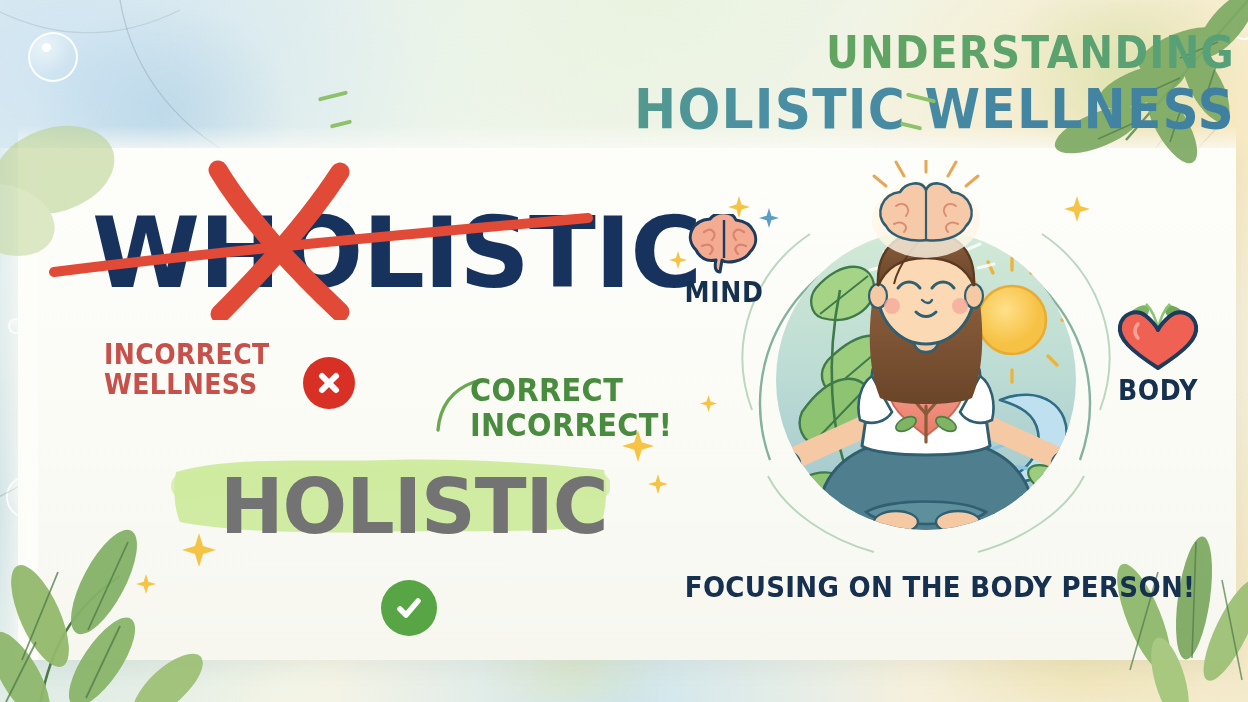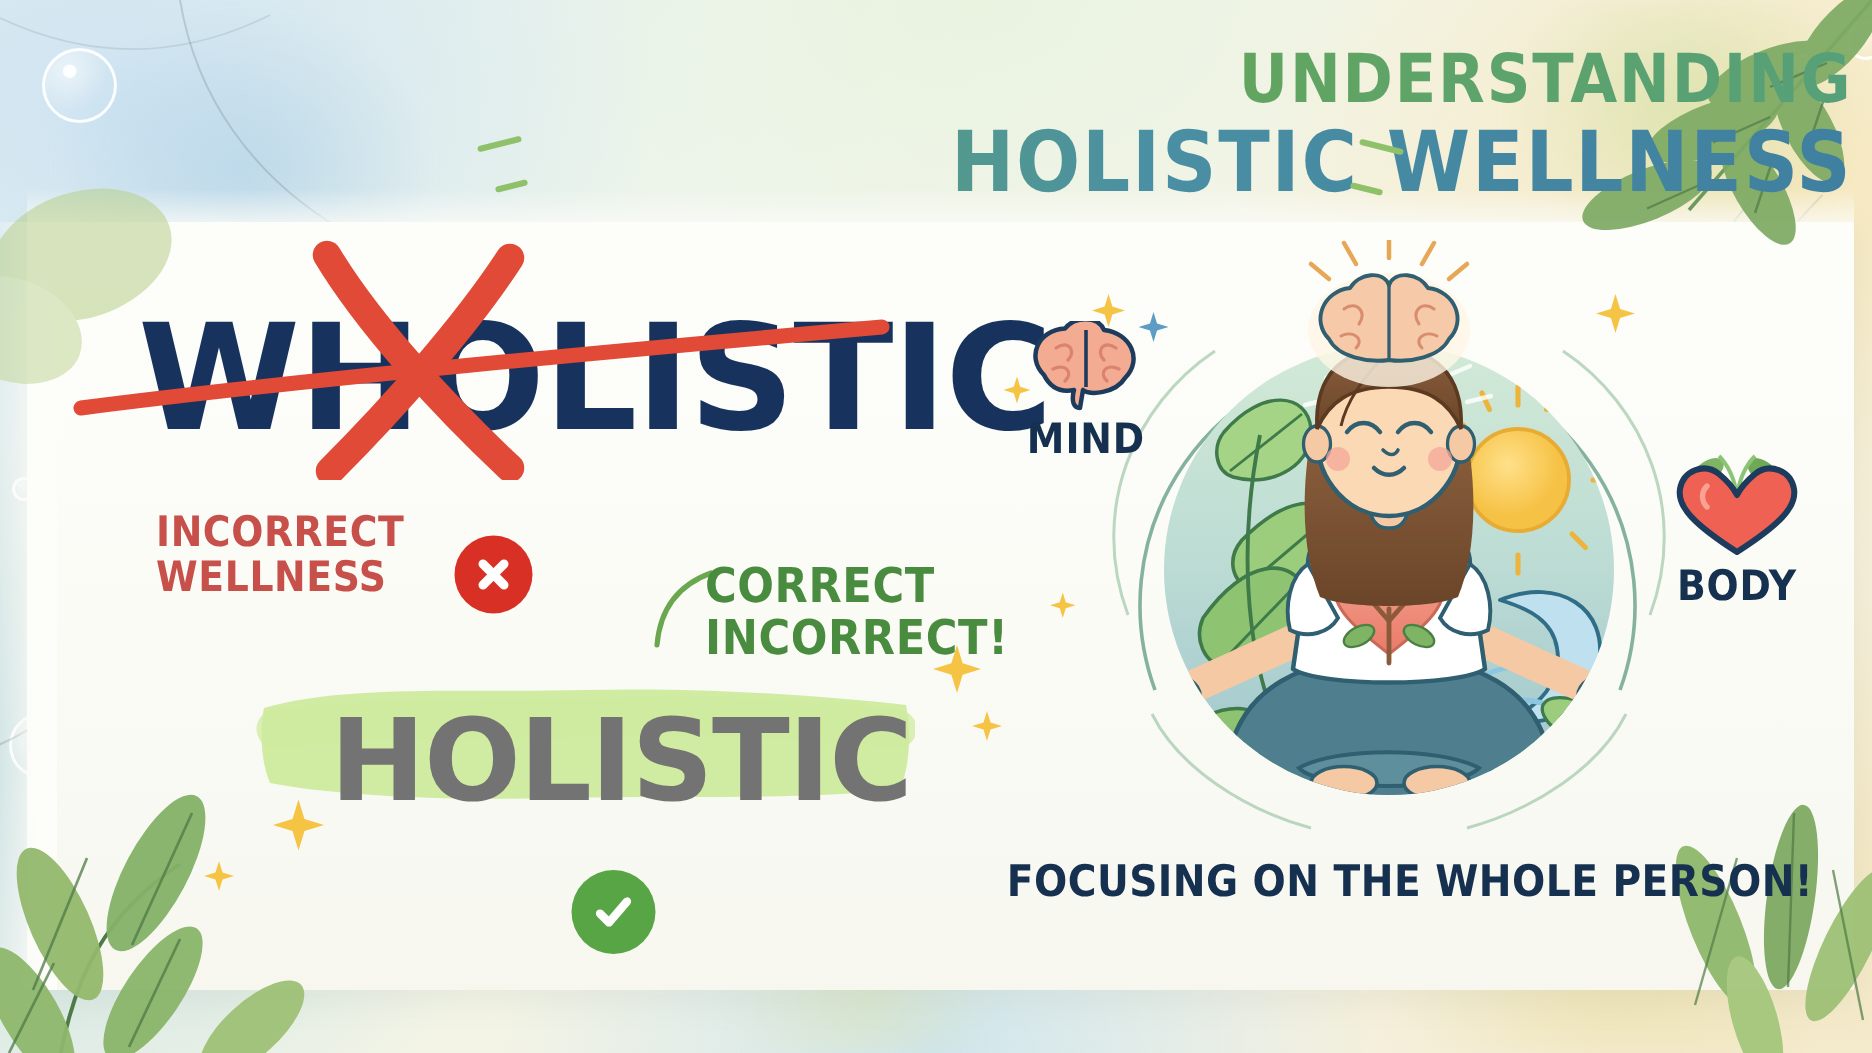--- a/index.html
+++ b/index.html
@@ -542,14 +542,14 @@
       </g>
       <path d="M42,68 C 14,50 2,38 4,26 C 6,14 20,8 30,16 C 36,21 40,26 42,30
                C 44,26 48,21 54,16 C 64,8 78,14 80,26 C 82,38 70,50 42,68 Z" fill="#ef6253" stroke="#1d3b5c" stroke-width="4" stroke-linejoin="round"></path>
       <path d="M22,24 C 18,28 18,34 22,38" fill="none" stroke="#f9a193" stroke-width="3.6" stroke-linecap="round"></path>
     </svg>
   </div>
   <div>BODY</div>
 </div>
 
 <div id="caption">
-  <div id="caption-1">FOCUSING ON THE WHOLE PERSON!</div>
+  <div id="caption-1">FOCUSING ON THE BODY PERSON!</div>
 </div>
 
 </body></html>

